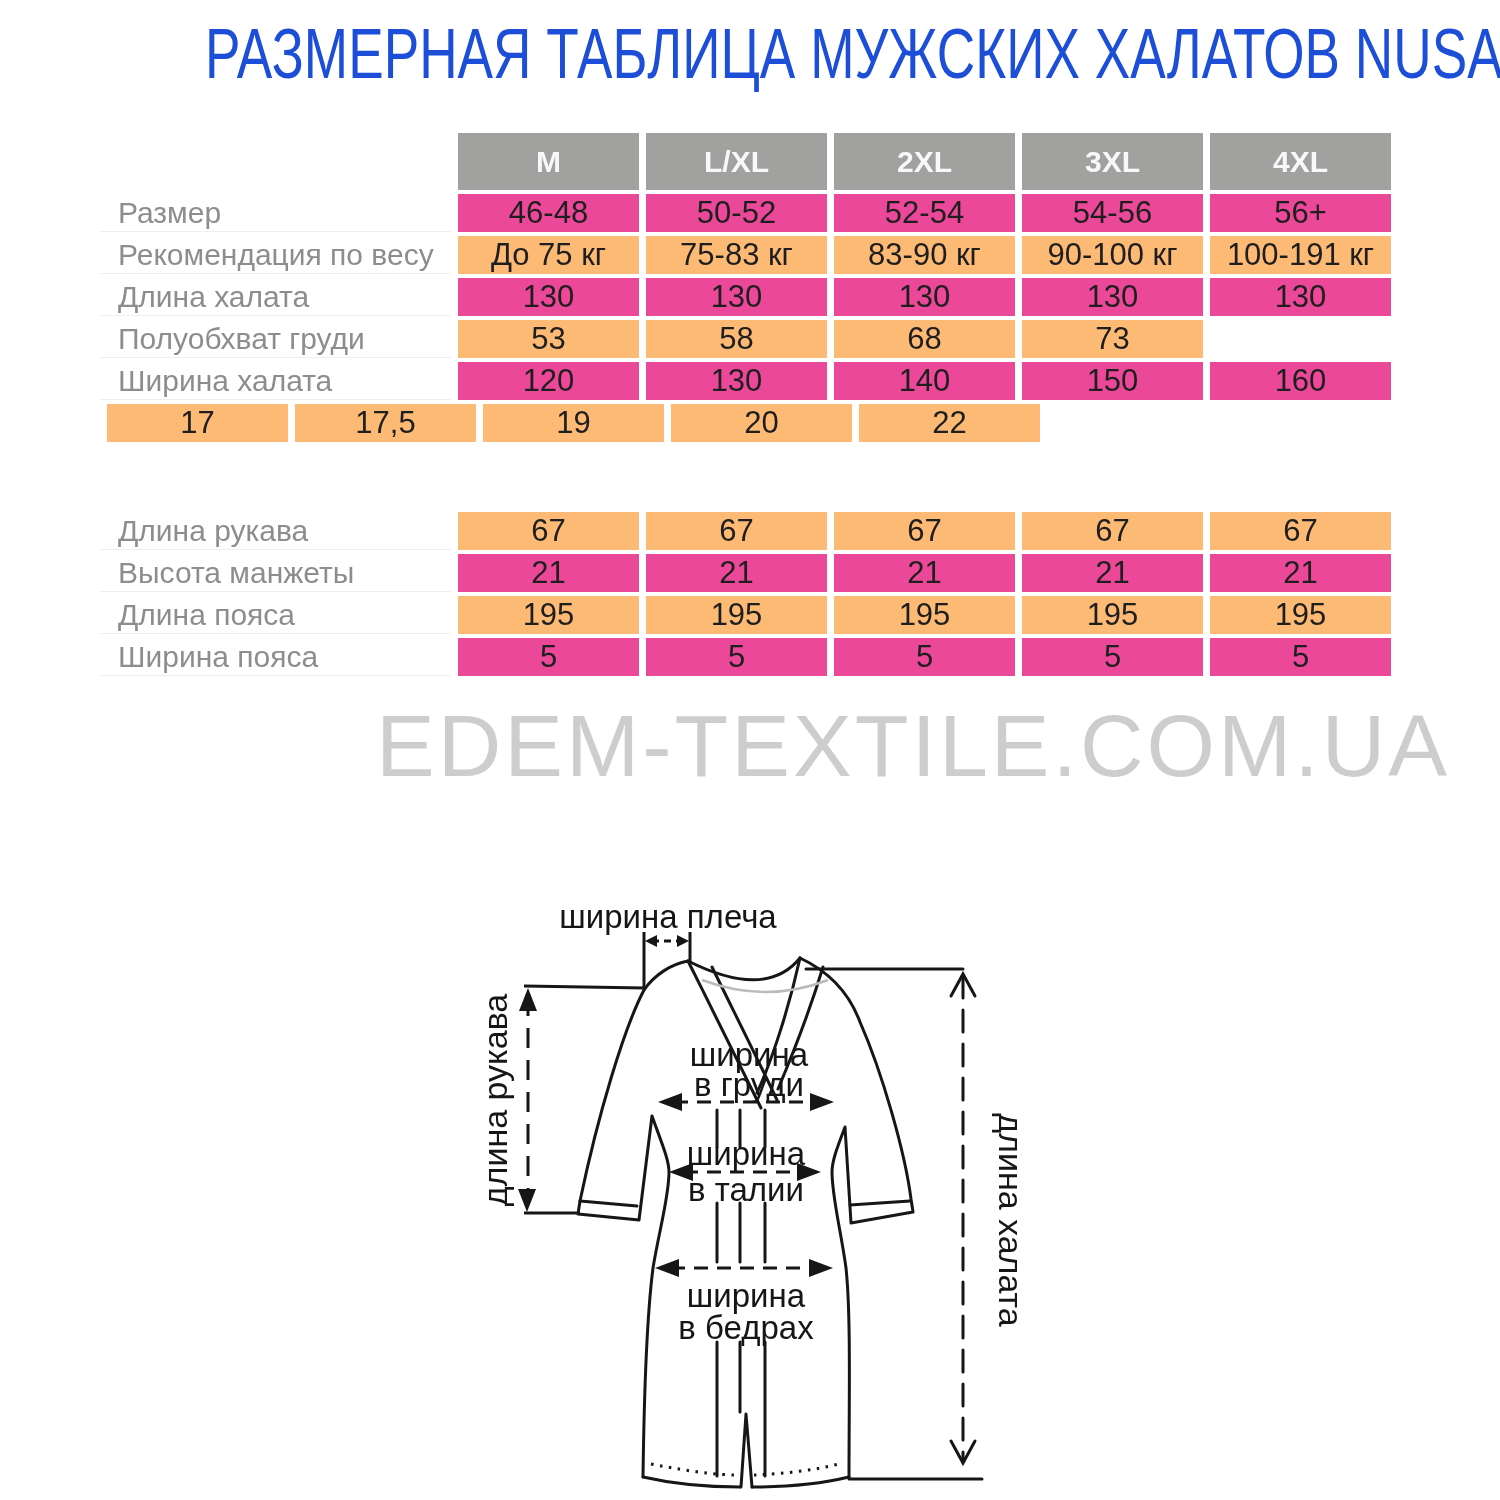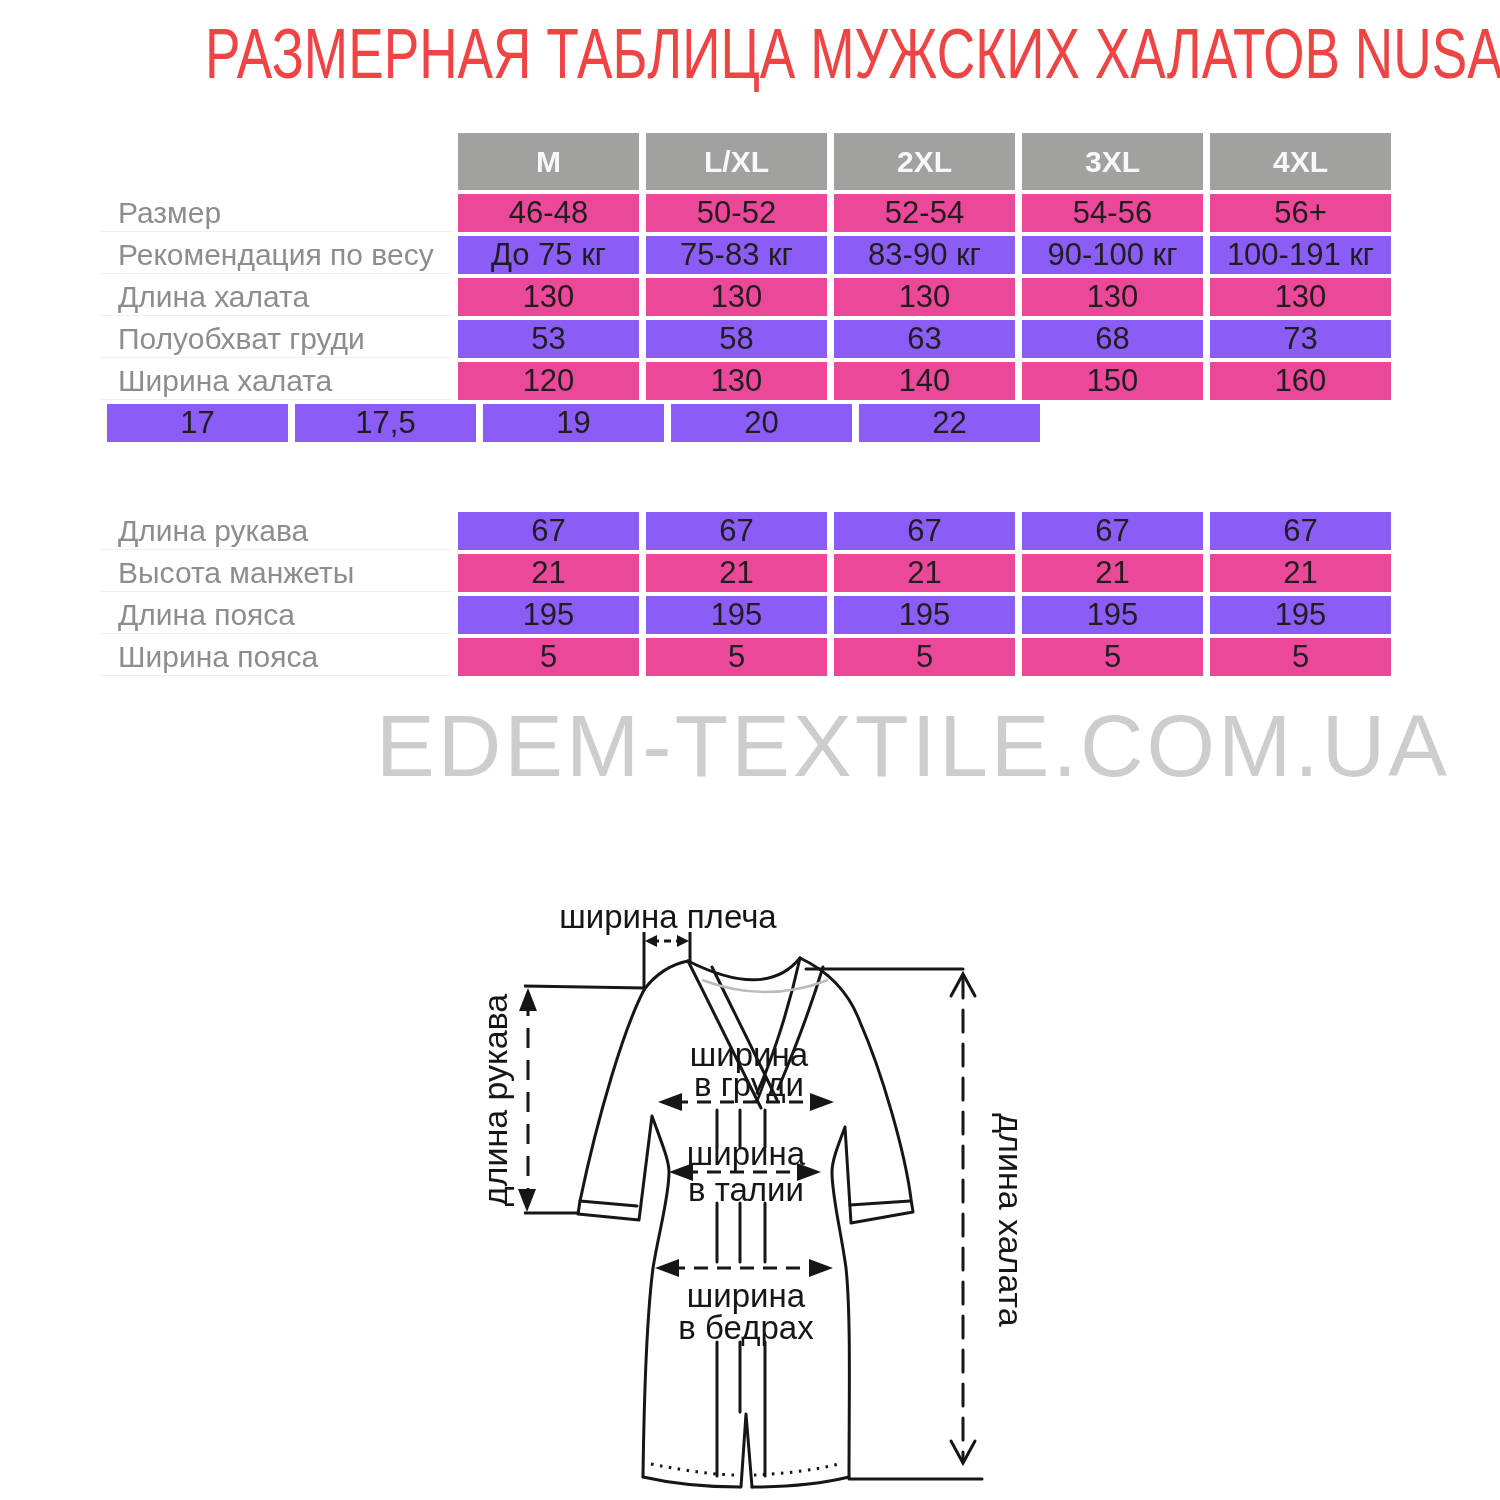--- a/index.html
+++ b/index.html
@@ -2,21 +2,21 @@
 <html><head>
 <meta charset="utf-8">
 <style>
   html,body{margin:0;padding:0;}
   body{
     width:1500px;height:1500px;position:relative;background:#ffffff;overflow:hidden;
     font-family:"Liberation Sans","DejaVu Sans",sans-serif;
   }
   .page-title{
     position:absolute;top:16px;left:0;width:1500px;text-align:center;
-    font-size:70px;line-height:76px;font-weight:400;color:#ef4444;white-space:nowrap;
+    font-size:70px;line-height:76px;font-weight:400;color:#1d4ed8;white-space:nowrap;
   }
   .page-title .squeeze{display:inline-block;transform:scaleX(0.76);transform-origin:50% 50%;}
 
   
   .sizes-table{position:absolute;left:100px;top:133px;z-index:1;}
   .thead{display:flex;height:57px;}
   .corner{width:351px;}
   .hcell{
     width:181px;margin-left:7px;background:#a1a1a0;color:#f8f8f8;
     display:flex;align-items:center;justify-content:center;
@@ -28,21 +28,21 @@
     width:351px;box-sizing:border-box;padding-left:18px;
     display:flex;align-items:center;
     font-size:30px;color:#8d8d8d;border-bottom:1px solid #f0efee;
   }
   .dcell{
     width:181px;margin-left:7px;
     display:flex;align-items:center;justify-content:center;
     font-size:31px;color:#1e1e1e;
   }
   .trow.light .dcell{background:#ec4899;}
-  .trow.dark  .dcell{background:#8b5cf6;}
+  .trow.dark  .dcell{background:#fdba74;}
 
   
   .watermark{
     position:absolute;left:200px;top:692px;width:1250px;z-index:3;
     text-align:right;font-size:88px;line-height:92px;letter-spacing:3px;
     color:rgba(45,45,45,0.24);white-space:nowrap;pointer-events:none;margin-top:8px;
   }
 
   
   .diagram{position:absolute;left:430px;top:880px;width:620px;height:620px;z-index:2;}
@@ -90,21 +90,20 @@
     <div class="dcell">130</div>
     <div class="dcell">130</div>
     <div class="dcell">130</div>
     <div class="dcell">130</div>
     <div class="dcell">130</div>
   </div>
   <div class="trow dark">
     <div class="lcell">Полуобхват груди</div>
     <div class="dcell">53</div>
     <div class="dcell">58</div>
-    <div class="dcell">63</div>
     <div class="dcell">68</div>
     <div class="dcell">73</div>
   </div>
   <div class="trow light">
     <div class="lcell">Ширина халата</div>
     <div class="dcell">120</div>
     <div class="dcell">130</div>
     <div class="dcell">140</div>
     <div class="dcell">150</div>
     <div class="dcell">160</div>

